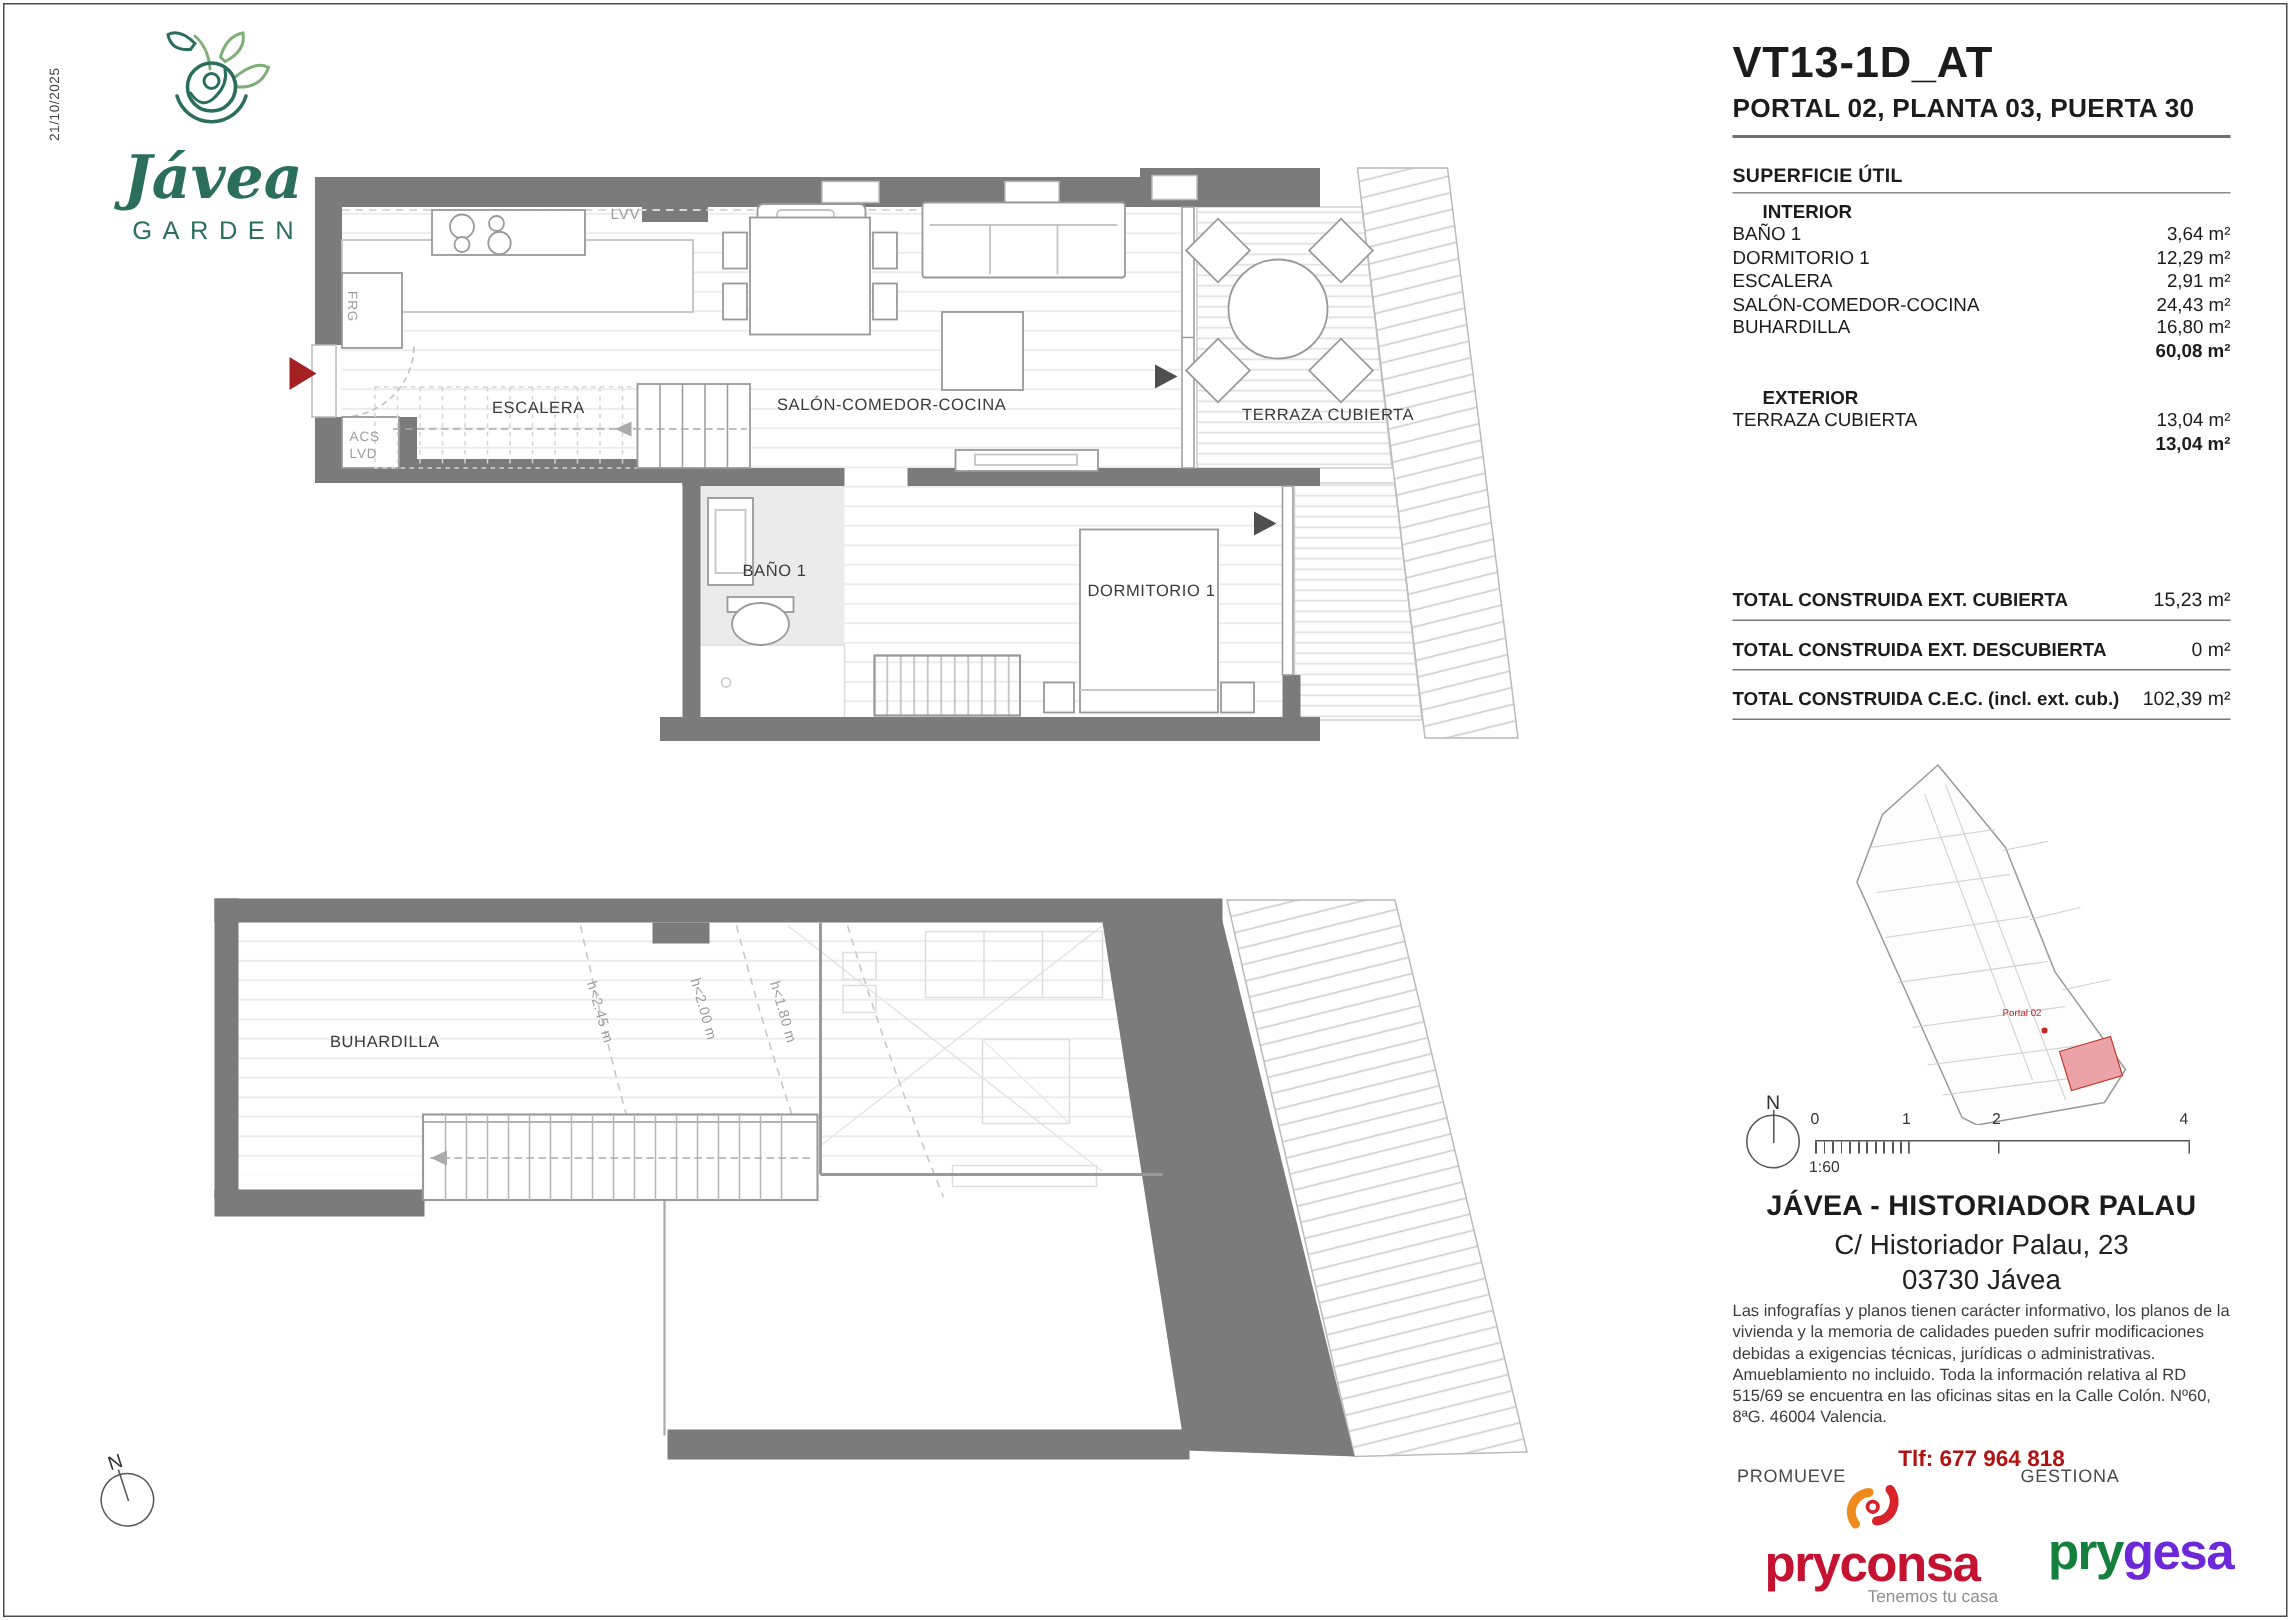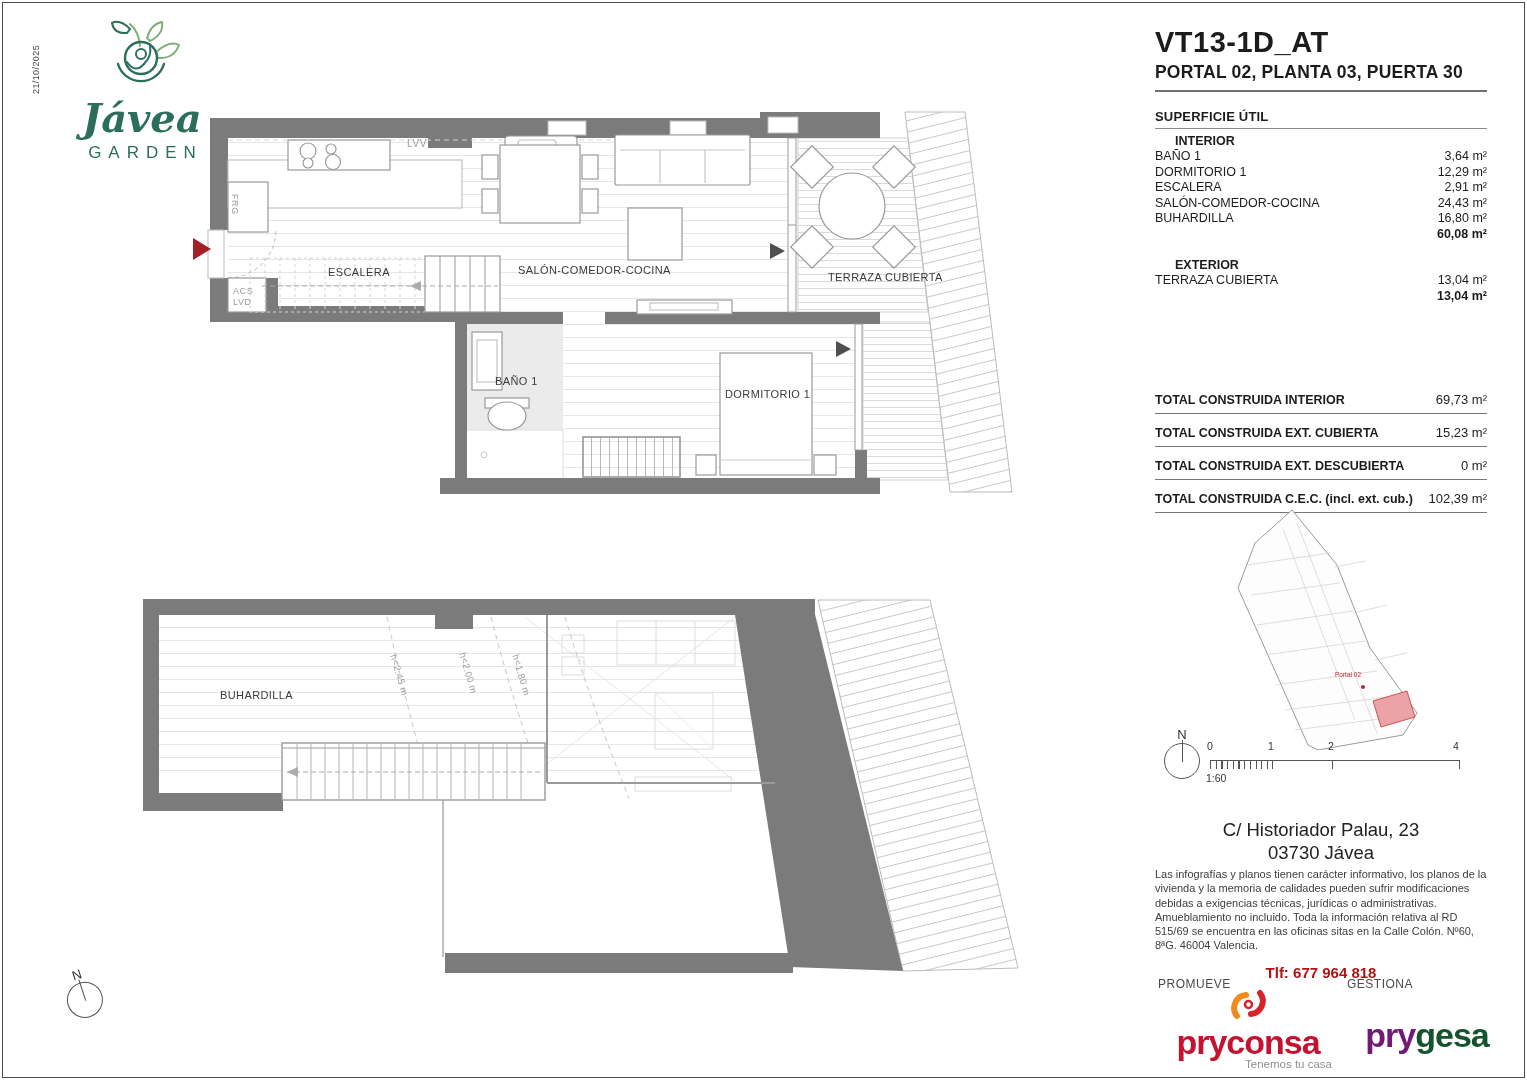--- a/index.html
+++ b/index.html
@@ -58,21 +58,21 @@
   .proj-name{left:1155px;top:794px;width:332px;text-align:center;font-size:19px;font-weight:bold;letter-spacing:.2px;}
   .addr1{left:1155px;top:819px;width:332px;text-align:center;font-size:18.5px;color:#222;}
   .addr2{left:1155px;top:842px;width:332px;text-align:center;font-size:18.5px;color:#222;}
   .disclaimer{left:1155px;top:867px;width:338px;font-size:11px;line-height:1.3;color:#3d3d3d;}
   .phone{left:1155px;top:964px;width:332px;text-align:center;font-size:15px;font-weight:bold;color:#b11313;}
   .rolelabel{font-size:12px;color:#4a4a4a;letter-spacing:.5px;}
   .pryconsa{left:1158px;top:986px;width:180px;text-align:center;}
   .pryconsa .nm{font-size:34px;font-weight:bold;color:#c51230;letter-spacing:-1px;line-height:.95;}
   .pryconsa .tag{font-size:11.5px;color:#8f8f8f;text-align:right;padding-right:6px;margin-top:0;}
   .prygesa{left:1352px;top:1016px;width:150px;text-align:center;font-size:34px;font-weight:bold;letter-spacing:-1px;}
-  .prygesa .a{color:#701a75;} .prygesa .b{color:#14532d;}
+  .prygesa .a{color:#15803d;} .prygesa .b{color:#6d28d9;}
 </style>
 </head>
 <body>
 
 <div id="page">
   <div class="frame"></div>
 
   <div class="abs datestamp">21/10/2025</div>
 
   <div class="abs brand">
@@ -367,24 +367,20 @@
           </div>
         <div class="srow total">
           <span>13,04 m²</span>
           </div>
       </div>
     </div>
   </div>
 
   <div class="abs totals">
     <div class="trow">
-      <span class="tl">TOTAL CONSTRUIDA INTERIOR</span>
-        <span class="tv">69,73 m²</span>
-      </div>
-    <div class="trow">
       <span class="tl">TOTAL CONSTRUIDA EXT. CUBIERTA</span>
         <span class="tv">15,23 m²</span>
       </div>
     <div class="trow">
       <span class="tl">TOTAL CONSTRUIDA EXT. DESCUBIERTA</span>
         <span class="tv">0 m²</span>
       </div>
     <div class="trow">
       <span class="tl">TOTAL CONSTRUIDA C.E.C. (incl. ext. cub.)</span>
         <span class="tv">102,39 m²</span>
@@ -426,20 +422,21 @@
     <span class="num" style="left:122px;">2</span>
     <span class="num" style="left:247px;">4</span>
     <div class="sline"></div>
     <div class="mticks"></div>
     <div class="majtick" style="left:65.5px;"></div>
     <div class="majtick" style="left:125.5px;"></div>
     <div class="majtick" style="left:252.5px;"></div>
     <span class="ratio">1:60</span>
   </div>
 
+  <div class="abs proj-name">JÁVEA - HISTORIADOR PALAU</div>
   <div class="abs addr1">C/ Historiador Palau, 23</div>
   <div class="abs addr2">03730 Jávea</div>
   <div class="abs disclaimer">Las infografías y planos tienen carácter informativo, los planos de la vivienda y la memoria de calidades pueden sufrir modificaciones debidas a exigencias técnicas, jurídicas o administrativas. Amueblamiento no incluido. Toda la información relativa al RD 515/69 se encuentra en las oficinas sitas en la Calle Colón. Nº60, 8ªG. 46004 Valencia.</div>
   <div class="abs phone">Tlf: 677 964 818</div>
 
   <span class="abs rolelabel" style="left:1158px;top:977px;">PROMUEVE</span>
   <span class="abs rolelabel" style="left:1347px;top:977px;">GESTIONA</span>
 
   <div class="abs pryconsa">
     <svg width="46" height="36" viewBox="0 0 46 36">

